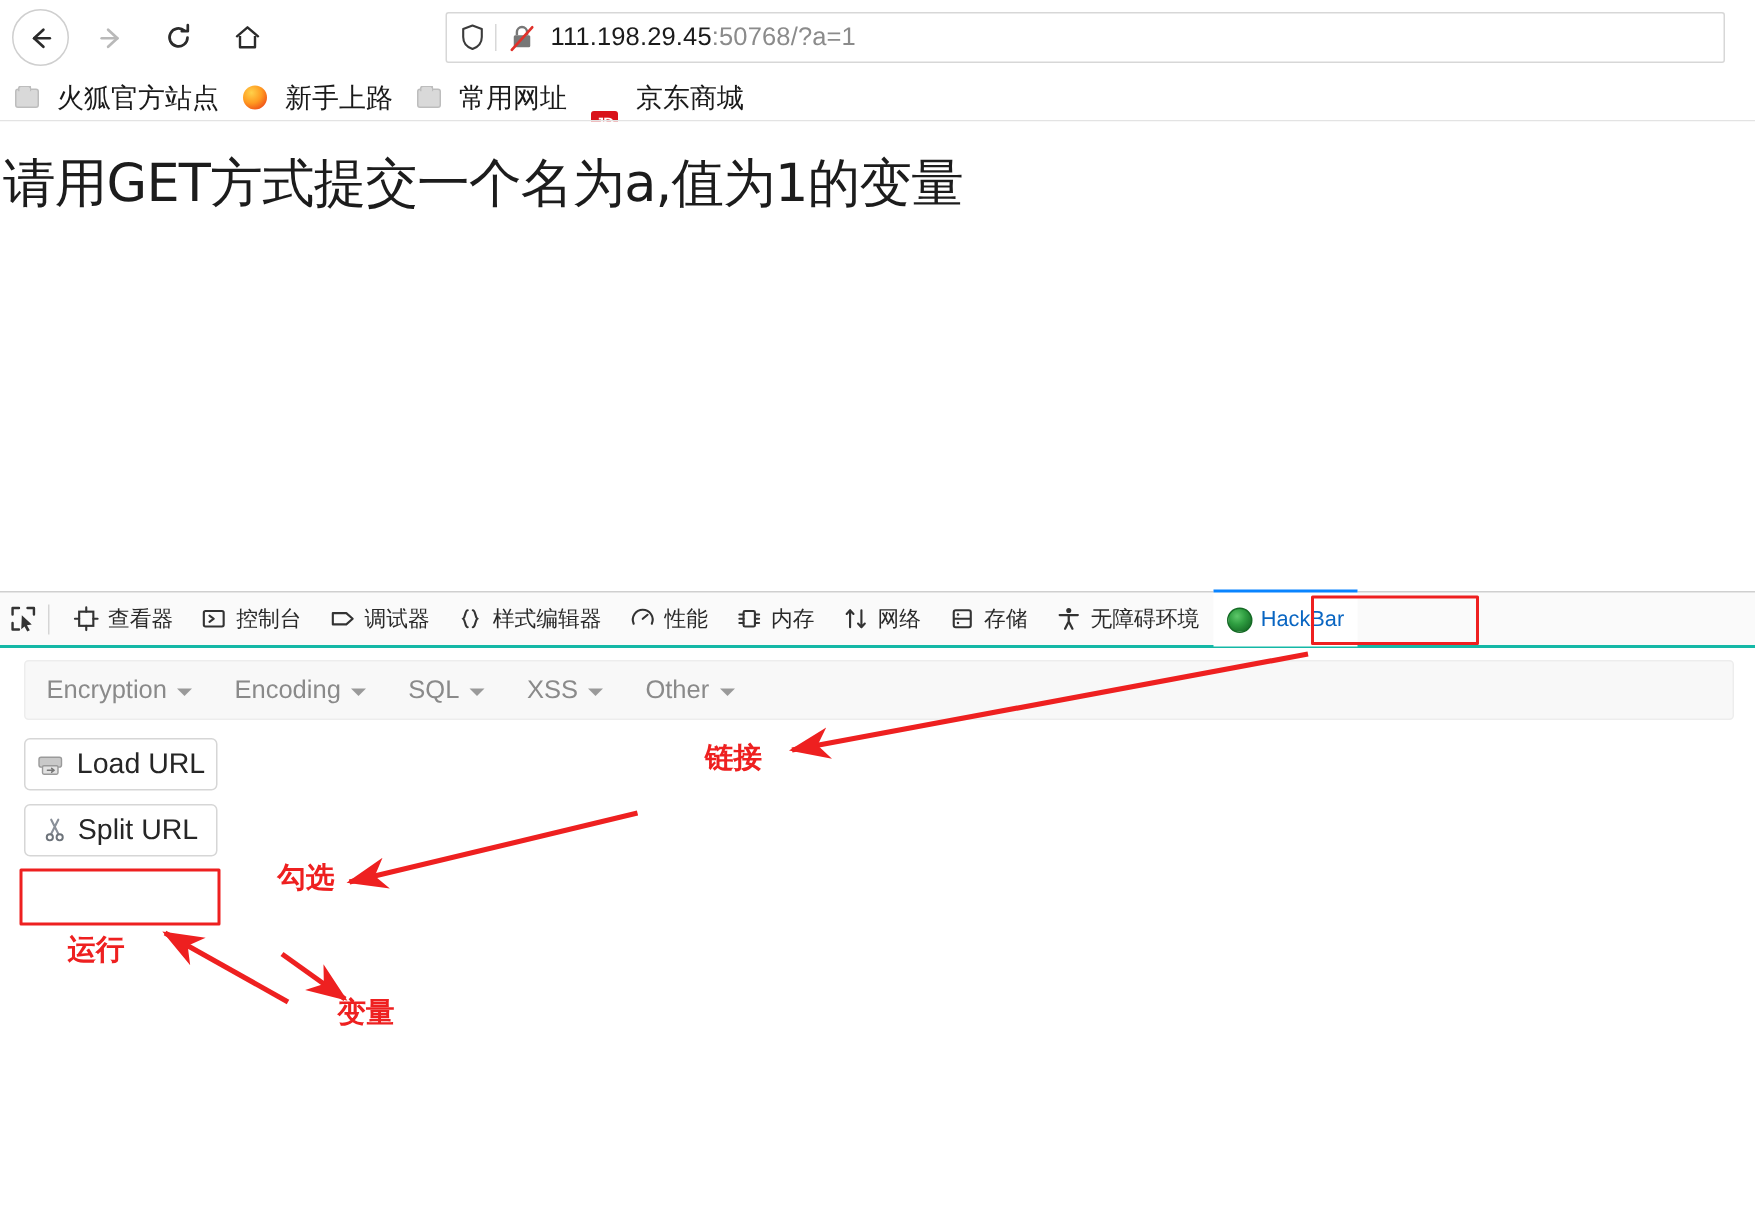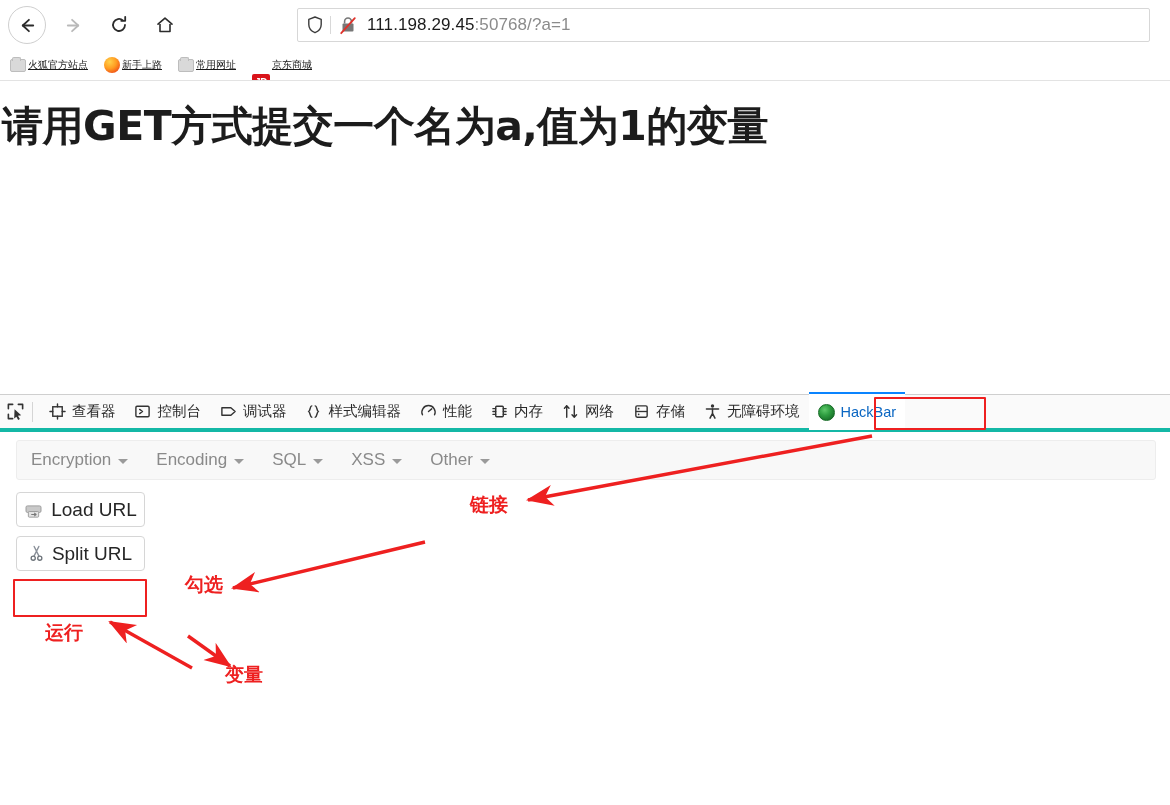--- a/index.html
+++ b/index.html
@@ -40,21 +40,21 @@
   .urlbar .urltext {
     font-size:17px; color:#1b1b1b; letter-spacing:0.1px; white-space:nowrap;
   }
   .urlbar .urltext .dim { color:#8b8b8b; }
 
   .bookmarks {
     position:absolute; left:0; top:50px; width:1170px; height:30px;
     display:flex; align-items:center; padding-left:10px; background:#fff;
   }
   .bm { display:flex; align-items:center; margin-right:16px; }
-  .bm .label { font-size:10px; color:#1a1a1a; margin-left:2px; white-space:nowrap;text-decoration:underline; }
+  .bm .label { font-size:18px; color:#1a1a1a; margin-left:12px; white-space:nowrap; }
   .bm-folder {
     width:16px;height:13px;background:#d9d9d9;border:1px solid #bdbdbd;border-radius:2px;
     position:relative;
   }
   .bm-folder:after{
     content:"";position:absolute;left:1px;top:-3px;width:7px;height:3px;
     background:#d9d9d9;border:1px solid #bdbdbd;border-bottom:none;border-radius:2px 2px 0 0;
   }
   .bm-fx {
     width:16px;height:16px;border-radius:50%;
@@ -65,31 +65,31 @@
     font-size:10px;font-weight:bold;display:flex;align-items:center;justify-content:center;
     letter-spacing:-0.5px;
     margin-top:34px;
   }
   .chrome-sep { position:absolute; left:0; top:80px; width:1170px; height:1px; background:#e3e3e3; }
 
   
   .page { position:absolute; left:0; top:81px; width:1170px; height:309px; background:#fff; }
   .page h1 {
     margin:0; padding:0;
-    font-size:41px; font-weight:bold; color:#1c1c1c;
+    font-size:35px; font-weight:normal; color:#1c1c1c;
     font-family:"DejaVu Sans","Liberation Sans",sans-serif;
     white-space:nowrap; letter-spacing:-0.5px;
   }
   .page .line1 { position:absolute; left:2px; top:18px; }
   .page .line2 { position:absolute; left:2px; top:88px; }
 
   
   .dt-toolbar {
     position:absolute; left:0; top:394px; width:1170px; height:38px;
-    background:#fafafa; border-top:1px solid #cfcfcf; border-bottom:4px solid #14b8a6;
+    background:#fafafa; border-top:1px solid #cfcfcf; border-bottom:2px solid #14b8a6;
     display:flex; align-items:center;
   }
   .dt-picker { width:30px;height:38px;display:flex;align-items:center;justify-content:center; }
   .dt-divider { width:1px;height:20px;background:#d5d5d5;margin:0 6px 0 2px; }
   .dt-tab {
     height:37px; display:flex; align-items:center; gap:6px;
     padding:0 9px; font-size:14.5px; color:#2a2a2a; white-space:nowrap;
   }
   .dt-tab .ic { display:flex; align-items:center; justify-content:center; width:18px; height:18px; color:#353535; }
   .dt-tab.active {

